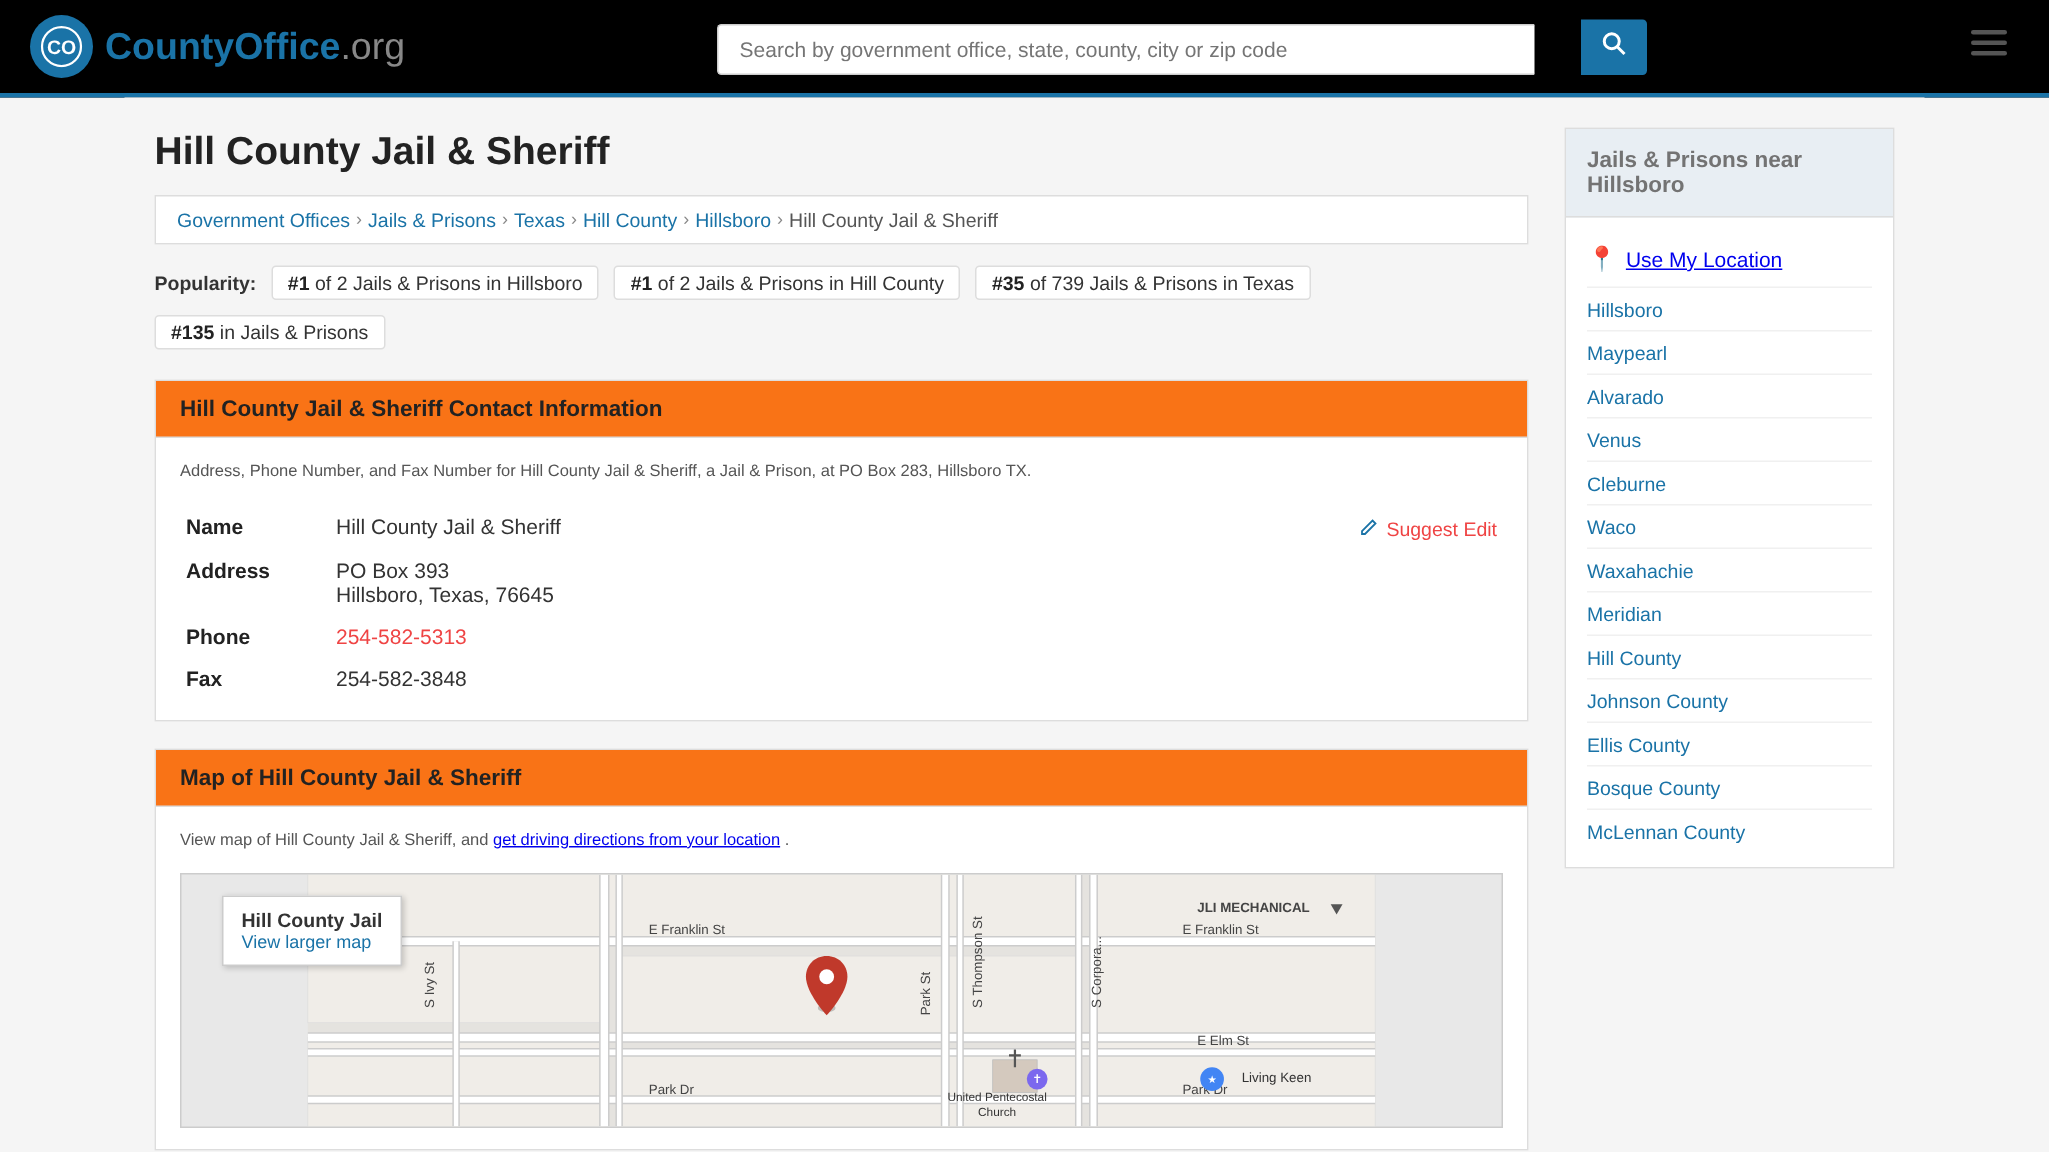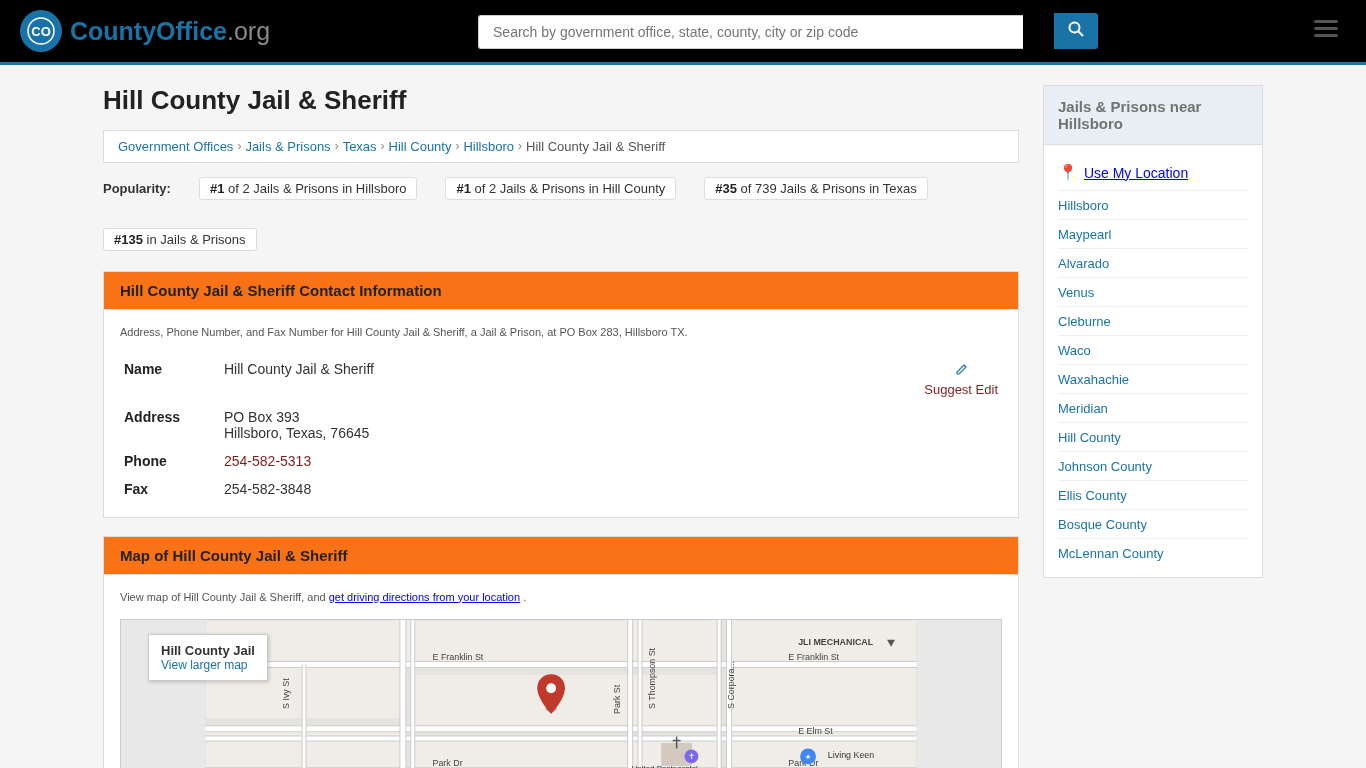--- a/index.html
+++ b/index.html
@@ -111,21 +111,21 @@
     .breadcrumb a {
       color: #1a73a7;
       text-decoration: none;
     }
     .breadcrumb .sep { color: #888; font-size: 12px; }
 
     
     .popularity-row {
       display: flex;
       flex-wrap: wrap;
-      gap: 28px;
+      gap: 10px;
       margin-bottom: 20px;
       font-size: 13px;
       align-items: center;
     }
     .popularity-label { font-weight: bold; }
     .pop-badge {
       background: #fff;
       border: 1px solid #ddd;
       padding: 3px 10px;
       border-radius: 3px;
@@ -166,23 +166,22 @@
       padding: 6px 4px;
       vertical-align: top;
     }
     .contact-table tr td:first-child {
       font-weight: bold;
       color: #222;
       width: 100px;
       white-space: nowrap;
     }
     .contact-table tr td a {
-      color: #7f1d1d;
+      color: #ef4444;
       text-decoration: none;
-      flex-direction: column;
     }
     .suggest-edit-btn {
       display: inline-flex;
       align-items: center;
       gap: 5px;
       color: #1a73a7;
       text-decoration: none;
       font-size: 13px;
       float: right;
       margin-top: 2px;

